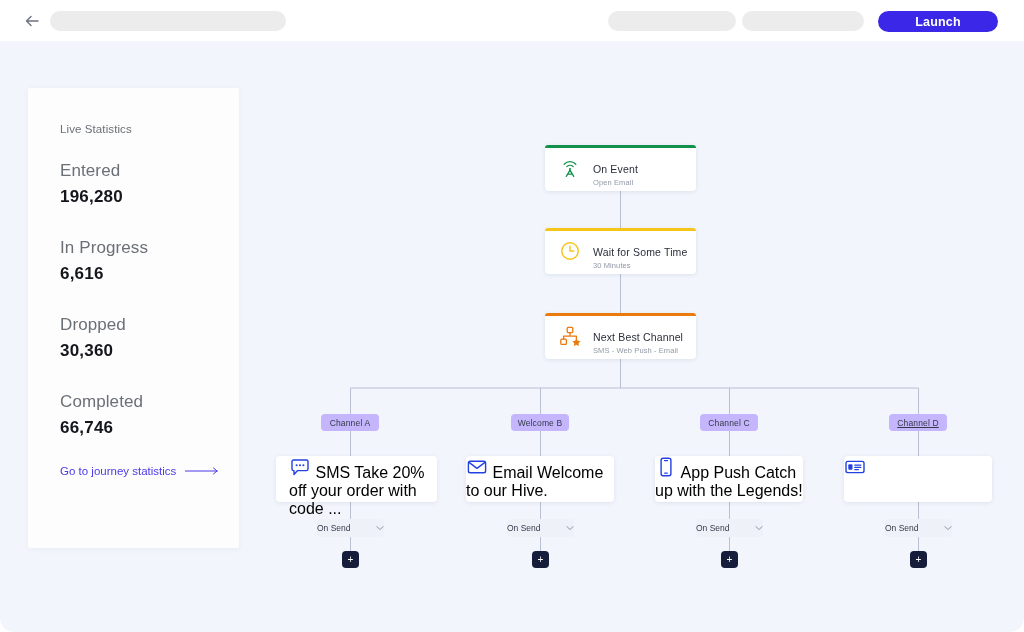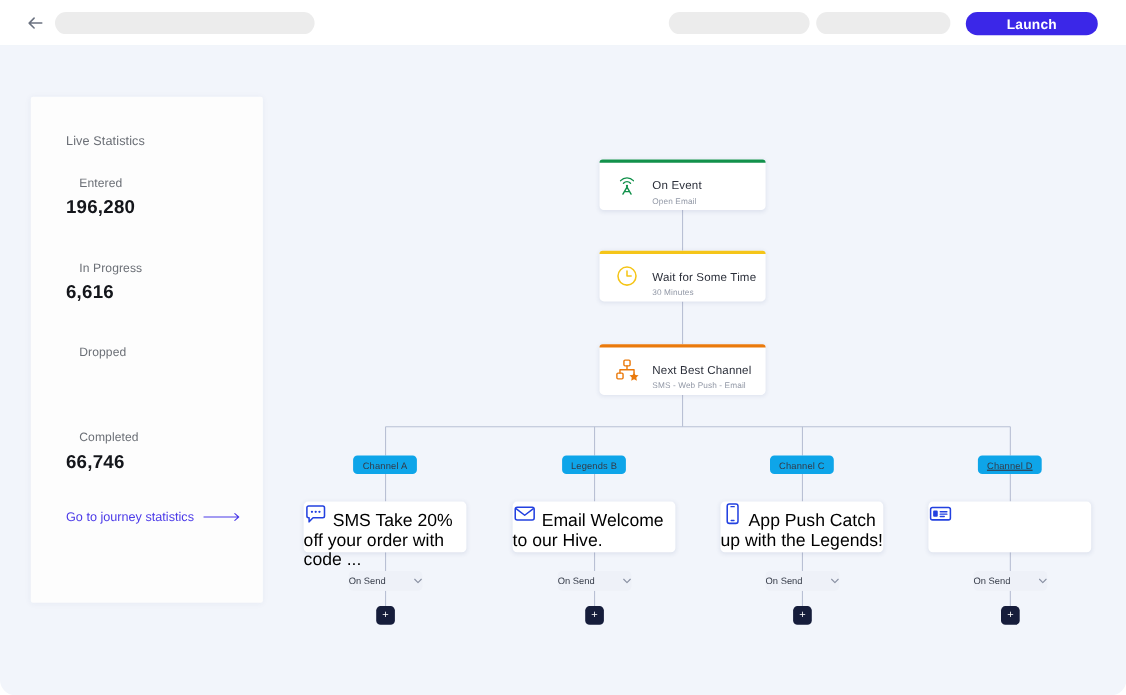--- a/index.html
+++ b/index.html
@@ -69,22 +69,22 @@
     background: #fdfdfd;
     border-radius: 2px;
     box-shadow: 0 1px 6px rgba(40,60,120,.05);
   }
   .side-title {
     position: absolute; left: 32px; top: 35px;
     font-size: 11.5px; color: #6b6f76; letter-spacing: .1px;
   }
   .stat { position: absolute; left: 32px; width: 160px; }
   .stat-label {
-    font-size: 11px; color: #6b6f76; letter-spacing: .1px;
-    margin: 0 0 6px 12px;
+    font-size: 17px; color: #6b6f76; letter-spacing: .1px;
+    margin: 0 0 6px 0;
   }
   .stat-value {
     font-size: 17px; color: #14161b; font-weight: bold;
     letter-spacing: .2px;
   }
   .stat-0 { top: 73px; }
   .stat-1 { top: 150px; }
   .stat-2 { top: 227px; }
   .stat-3 { top: 304px; }
 
@@ -122,21 +122,21 @@
 
   
   .node-main { left: 545px; width: 151px; height: 46px; }
   .node-event { top: 104px; }
   .node-wait  { top: 187px; }
   .node-nbc   { top: 272px; }
 
   
   .pill {
     position: absolute; height: 17px;
-    background: #0ea5e9;
+    background: #c4b5fd;
     border-radius: 4px;
     display: flex; align-items: center; justify-content: center;
     font-size: 8.5px; color: #343a47; letter-spacing: .15px;
     cursor: pointer;
     width: 58px;
   }
 
   
   .card {
     position: absolute; top: 415px; width: 148px; height: 46px;
@@ -190,20 +190,21 @@
         <div class="stat-value">196,280</div>
       </div>
 
       <div class="stat stat-1">
         <div class="stat-label">In Progress</div>
         <div class="stat-value">6,616</div>
       </div>
 
       <div class="stat stat-2">
         <div class="stat-label">Dropped</div>
+        <div class="stat-value">30,360</div>
       </div>
 
       <div class="stat stat-3">
         <div class="stat-label">Completed</div>
         <div class="stat-value">66,746</div>
       </div>
 
       <a class="journey-link">
         <span>Go to journey statistics</span>
         <span class="arrow-line">
@@ -294,25 +295,25 @@
             </svg>
           </span>
           <span class="txt">
             <span class="n-title">Next Best Channel</span>
             <span class="n-sub">SMS - Web Push - Email</span>
           </span>
         </div>
       </div>
 
       <div class="pill" style="left:321px; top:373px;">Channel A</div>
-      <div class="pill" style="left:511px; top:373px;">Legends B</div>
+      <div class="pill" style="left:511px; top:373px;">Welcome B</div>
       <div class="pill" style="left:700px; top:373px;">Channel C</div>
       <div class="pill" style="left:889px; top:373px;text-decoration:underline;">Channel D</div>
 
-      <div class="card" style="left:276px;">
+      <div class="card" style="left:276px;padding-left:13px;">
         <div class="top-rule"></div>
         <div class="body">
           <span class="ico">
             <svg width="22" height="22" viewBox="0 0 22 22" fill="none">
               <path d="M3 5.6a1.6 1.6 0 0 1 1.6-1.6h12.8A1.6 1.6 0 0 1 19 5.6v7.4a1.6 1.6 0 0 1-1.6 1.6H8.6L5 18.4V14.6h-.4A1.6 1.6 0 0 1 3 13z" stroke="#2341e0" stroke-width="1.4" stroke-linejoin="round"></path>
               <circle cx="7.6" cy="9.3" r="1.05" fill="#2341e0"></circle>
               <circle cx="11" cy="9.3" r="1.05" fill="#2341e0"></circle>
               <circle cx="14.4" cy="9.3" r="1.05" fill="#2341e0"></circle>
             </svg>
           </span>

